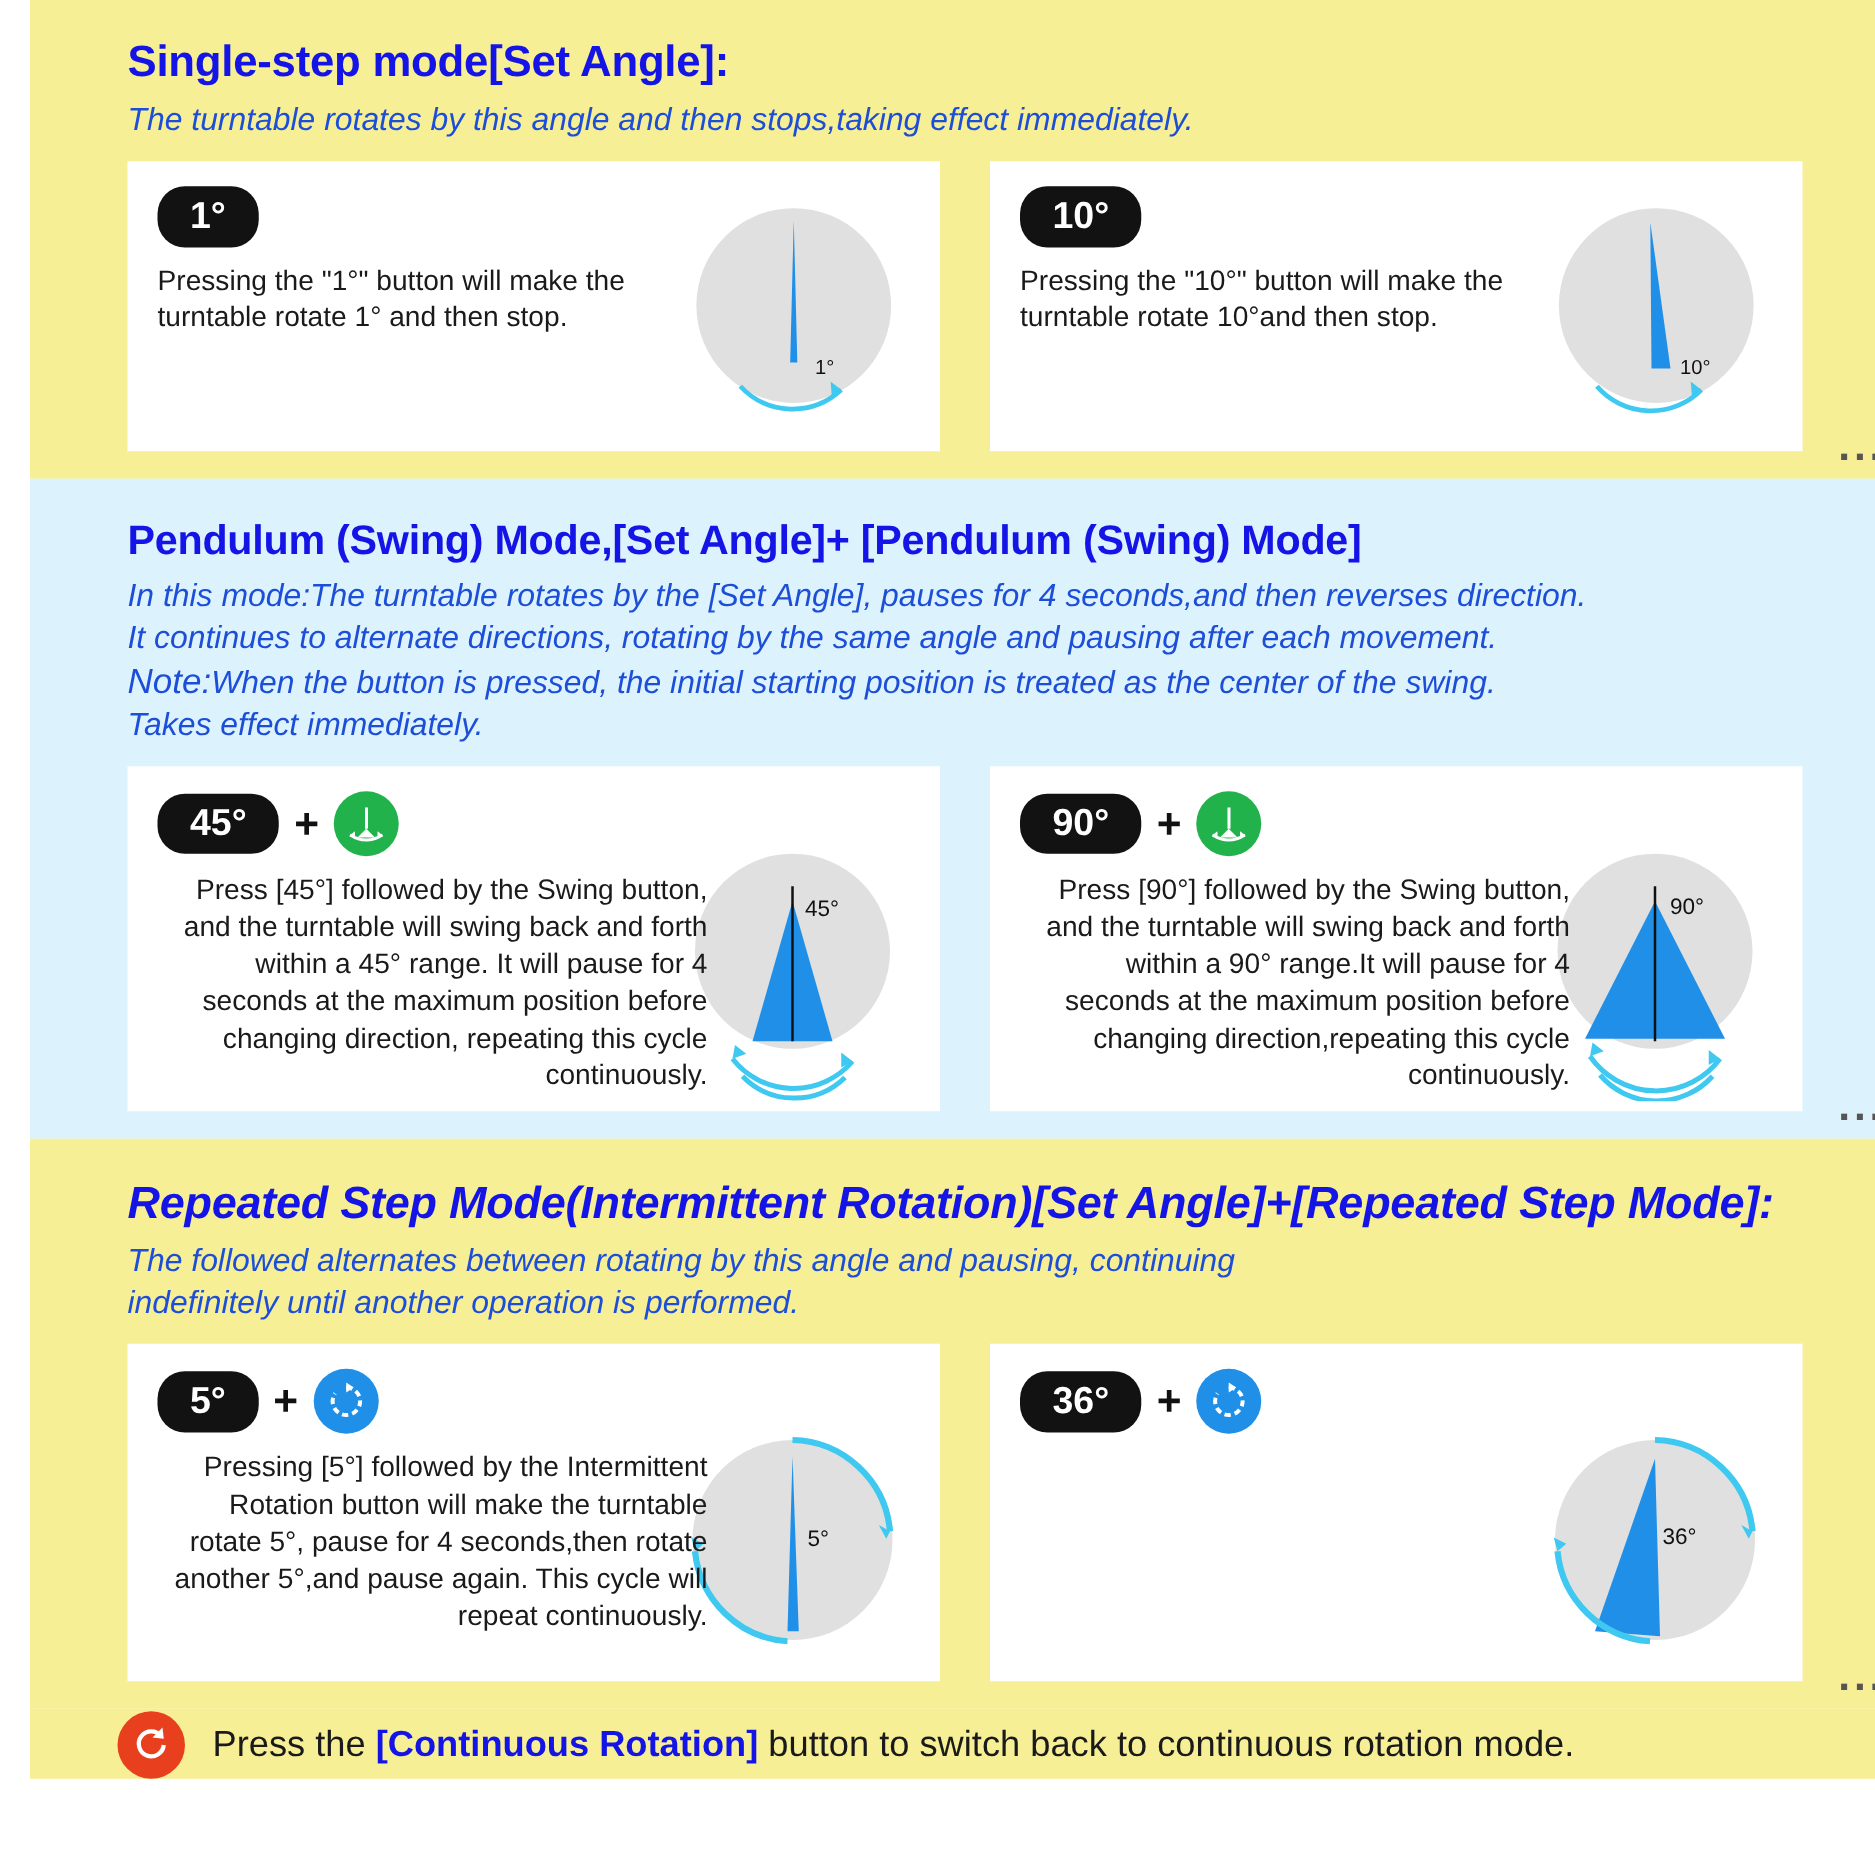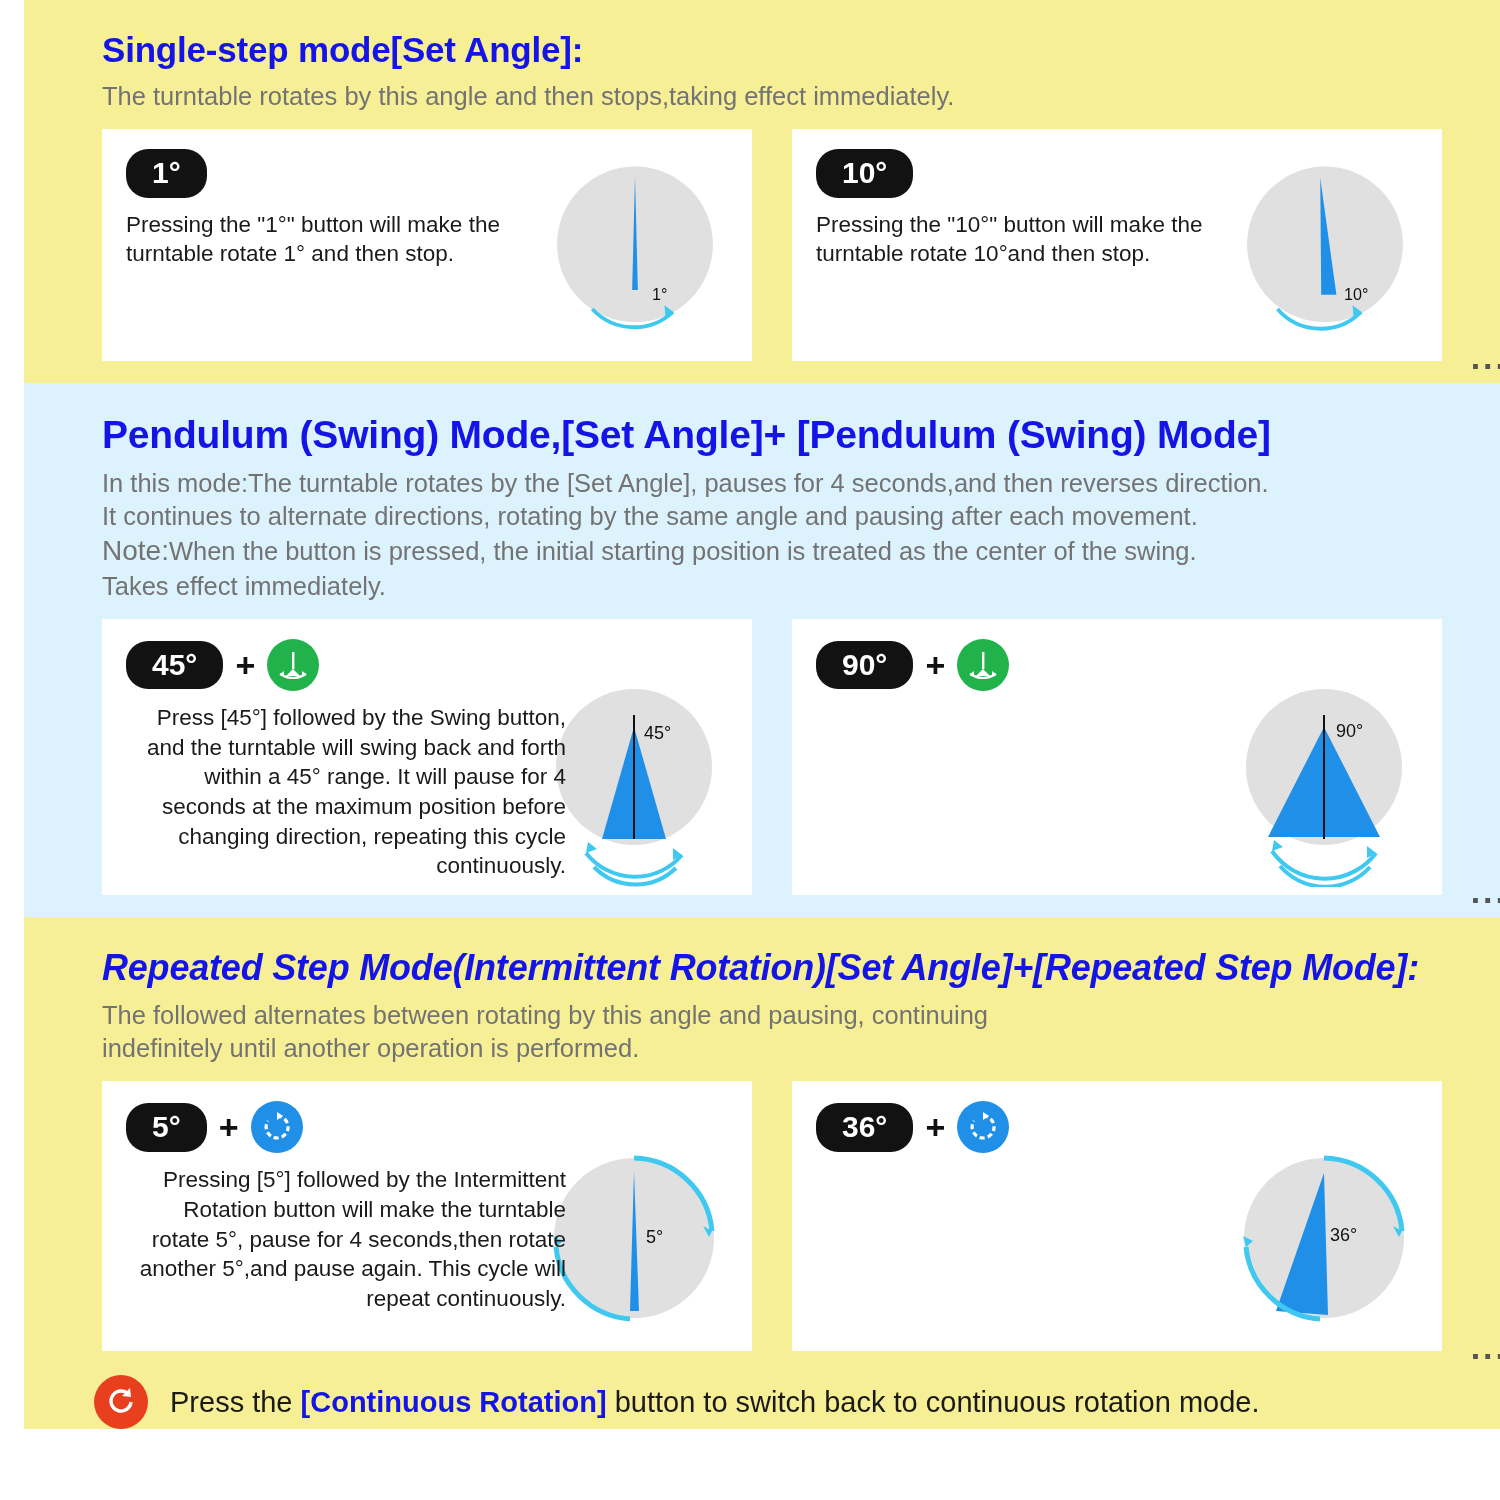--- a/index.html
+++ b/index.html
@@ -18,28 +18,29 @@
   .section.yellow { background: #f7ef95; }
   .section.blue { background: #dcf2fd; }
 
   .sec-title {
     color: #1414e6;
     font-weight: bold;
     letter-spacing: -0.2px;
     margin: 0 0 10px 0;
   }
   .t1 { font-size: 35px; }
-  .t2 { font-size: 39px; }
+  .t2 { font-size: 33px; }
   .t3 { font-size: 36px; font-style: italic; }
 
   .sec-desc {
-    color: #737373;
+    color: #1d4ed8;
     font-size: 25.5px;
     line-height: 1.3;
     margin: 0 0 16px 0;
+    font-style: italic;
   }
   .sec-desc .note { font-size: 28px; text-align: right; }
 
   .cards {
     display: flex;
     gap: 40px;
   }
   .card {
     background: #ffffff;
     width: 650px;
@@ -211,20 +212,21 @@
           <span class="badge green">
             <svg width="40" height="40" viewBox="0 0 40 40">
               <rect x="19" y="7" width="2.4" height="17" fill="#ffffff"></rect>
               <path d="M20 24 l-7 7 h14 z" fill="#ffffff"></path>
               <path d="M7 29 q13 8 26 0" stroke="#ffffff" stroke-width="2.2" fill="none"></path>
               <path d="M7 29 l4 -3 l0 6 z" fill="#ffffff"></path>
               <path d="M33 29 l-4 -3 l0 6 z" fill="#ffffff"></path>
             </svg>
           </span>
         </div>
+        <div class="card-text">Press [90°] followed by the Swing button, and the turntable will swing back and forth within a 90° range.It will pause for 4 seconds at the maximum position before changing direction,repeating this cycle continuously.</div>
         <svg class="dial" viewBox="0 0 200 200">
           <circle cx="100" cy="80" r="78" fill="#e0e0e0"></circle>
           <path d="M100 40 L44 150 L156 150 Z" fill="#1f8fe8"></path>
           <line x1="100" y1="28" x2="100" y2="152" stroke="#111" stroke-width="2"></line>
           <path d="M48 164 A64 64 0 0 0 152 166" stroke="#3fc8f0" stroke-width="4" fill="none"></path>
           <path d="M56 179 A60 60 0 0 0 146 180" stroke="#3fc8f0" stroke-width="4" fill="none"></path>
           <path d="M48 164 l2 -11 l9 7 z" fill="#3fc8f0"></path>
           <path d="M152 166 l-9 -7 l0 12 z" fill="#3fc8f0"></path>
           <text x="112" y="50" font-size="18" font-family="Liberation Sans, sans-serif" fill="#111">90°</text>
         </svg>

